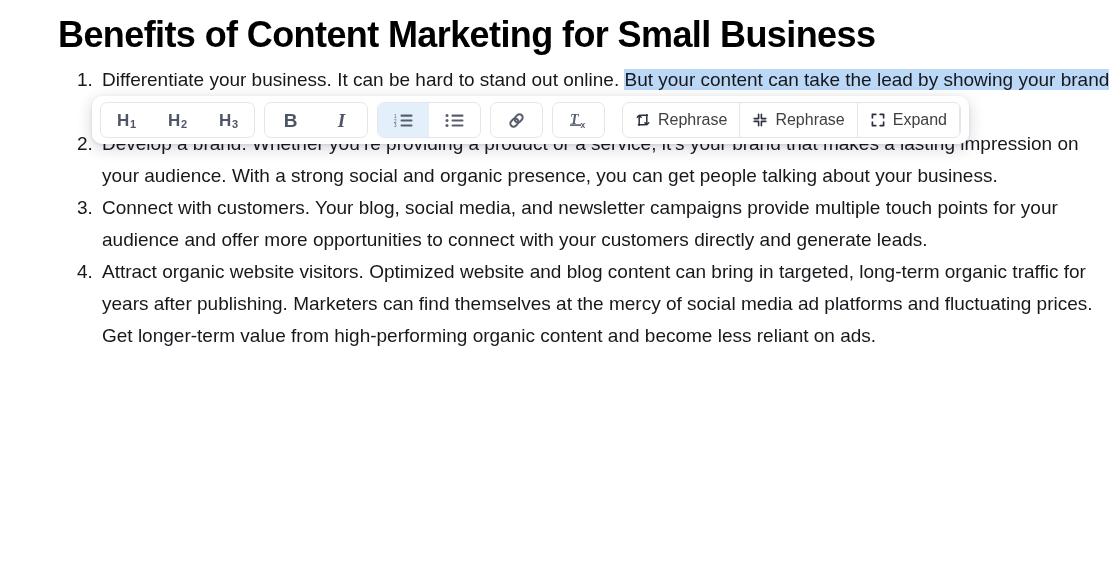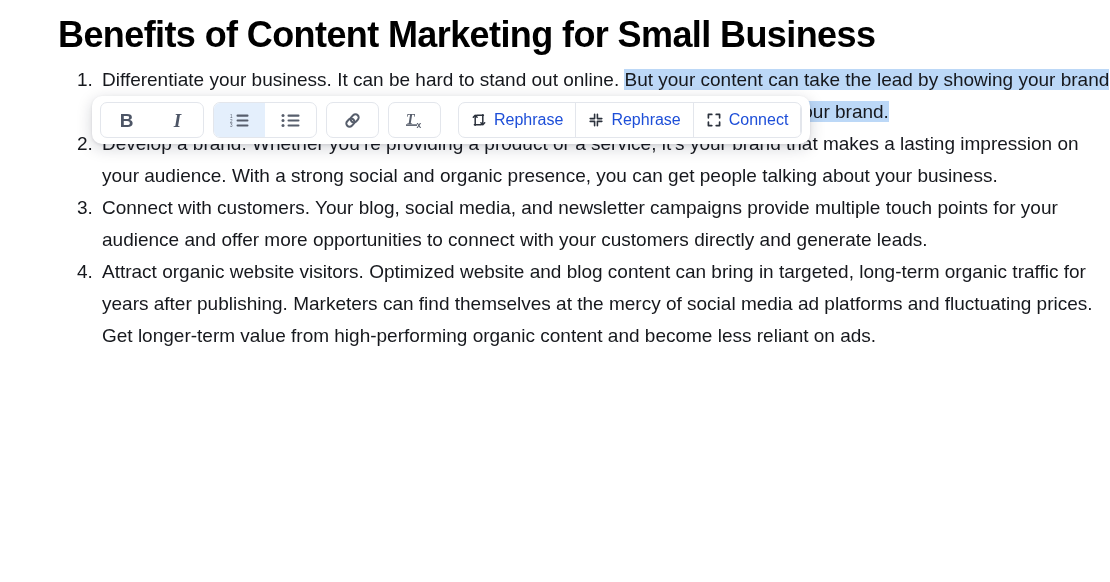--- a/index.html
+++ b/index.html
@@ -133,21 +133,21 @@
   }
 
   
   .ai-group { margin-left: 8px; }
   .ai-btn {
     display: flex;
     align-items: center;
     gap: 7px;
     padding: 0 12px;
     min-width: 0;
-    color: #1d4ed8;
+    color: #404040;
     font-size: 16px;
     white-space: nowrap;
   }
   .ai-btn .lbl { line-height: 1; }
 
   svg { display: block; }
 </style>
 </head>
 <body>
 
@@ -160,20 +160,31 @@
     <li><span>Differentiate your business. It can be hard to stand out online. </span><span class="sel">But your content can take the lead by showing your brand values, giving your audience useful information, and building a community around your brand.</span></li>
     <li><span>Develop a brand. Whether you’re providing a product or a service, it’s your brand that makes a lasting impression on your audience. With a strong social and organic presence, you can get people talking about your business.</span></li>
     <li><span>Connect with customers. Your blog, social media, and newsletter campaigns provide multiple touch points for your audience and offer more opportunities to connect with your customers directly and generate leads.</span></li>
     <li><span>Attract organic website visitors. Optimized website and blog content can bring in targeted, long-term organic traffic for years after publishing. Marketers can find themselves at the mercy of social media ad platforms and fluctuating prices. Get longer-term value from high-performing organic content and become less reliant on ads.</span></li>
   </ol>
 
 </div>
 
 <div class="toolbar">
 
+  <div class="tb-group">
+    <div class="tb-btn">
+      <span class="hnum">H<sub>1</sub></span>
+    </div>
+    <div class="tb-btn">
+      <span class="hnum">H<sub>2</sub></span>
+    </div>
+    <div class="tb-btn">
+      <span class="hnum">H<sub>3</sub></span>
+    </div>
+  </div>
 
   <div class="tb-group">
     <div class="tb-btn">
       <span class="bold-g">B</span>
     </div>
     <div class="tb-btn">
       <span class="ital-g">I</span>
     </div>
   </div>
 
@@ -263,20 +274,20 @@
 
     <div class="tb-btn ai-btn">
       <span>
         <svg width="16" height="16" viewBox="0 0 16 16">
           <path d="M2.4 5.8V2.4h3.4" fill="none" stroke="#2b313c" stroke-width="1.7" stroke-linecap="round" stroke-linejoin="round"></path>
           <path d="M10.2 2.4h3.4v3.4" fill="none" stroke="#2b313c" stroke-width="1.7" stroke-linecap="round" stroke-linejoin="round"></path>
           <path d="M13.6 10.2v3.4h-3.4" fill="none" stroke="#2b313c" stroke-width="1.7" stroke-linecap="round" stroke-linejoin="round"></path>
           <path d="M5.8 13.6H2.4v-3.4" fill="none" stroke="#2b313c" stroke-width="1.7" stroke-linecap="round" stroke-linejoin="round"></path>
         </svg>
       </span>
-      <span class="lbl">Connect</span>
+      <span class="lbl">Expand</span>
     </div>
 
     <div class="tb-sep"></div>
 
 
   </div>
 </div>
 
 </body></html>

